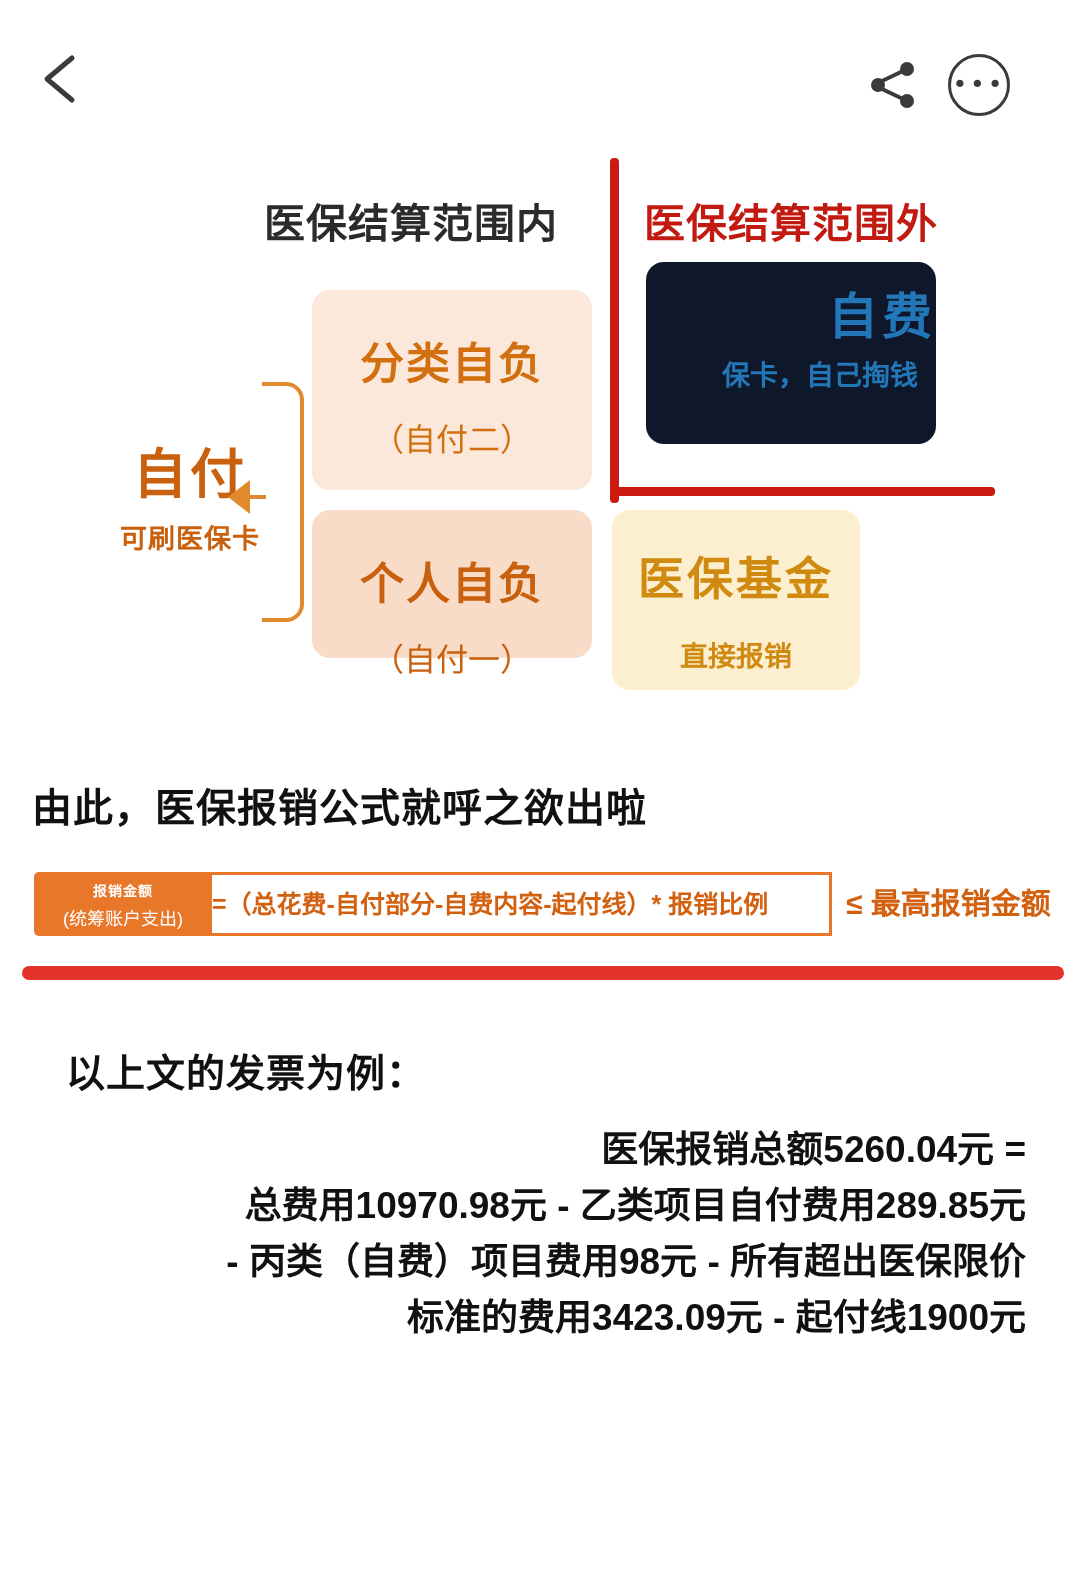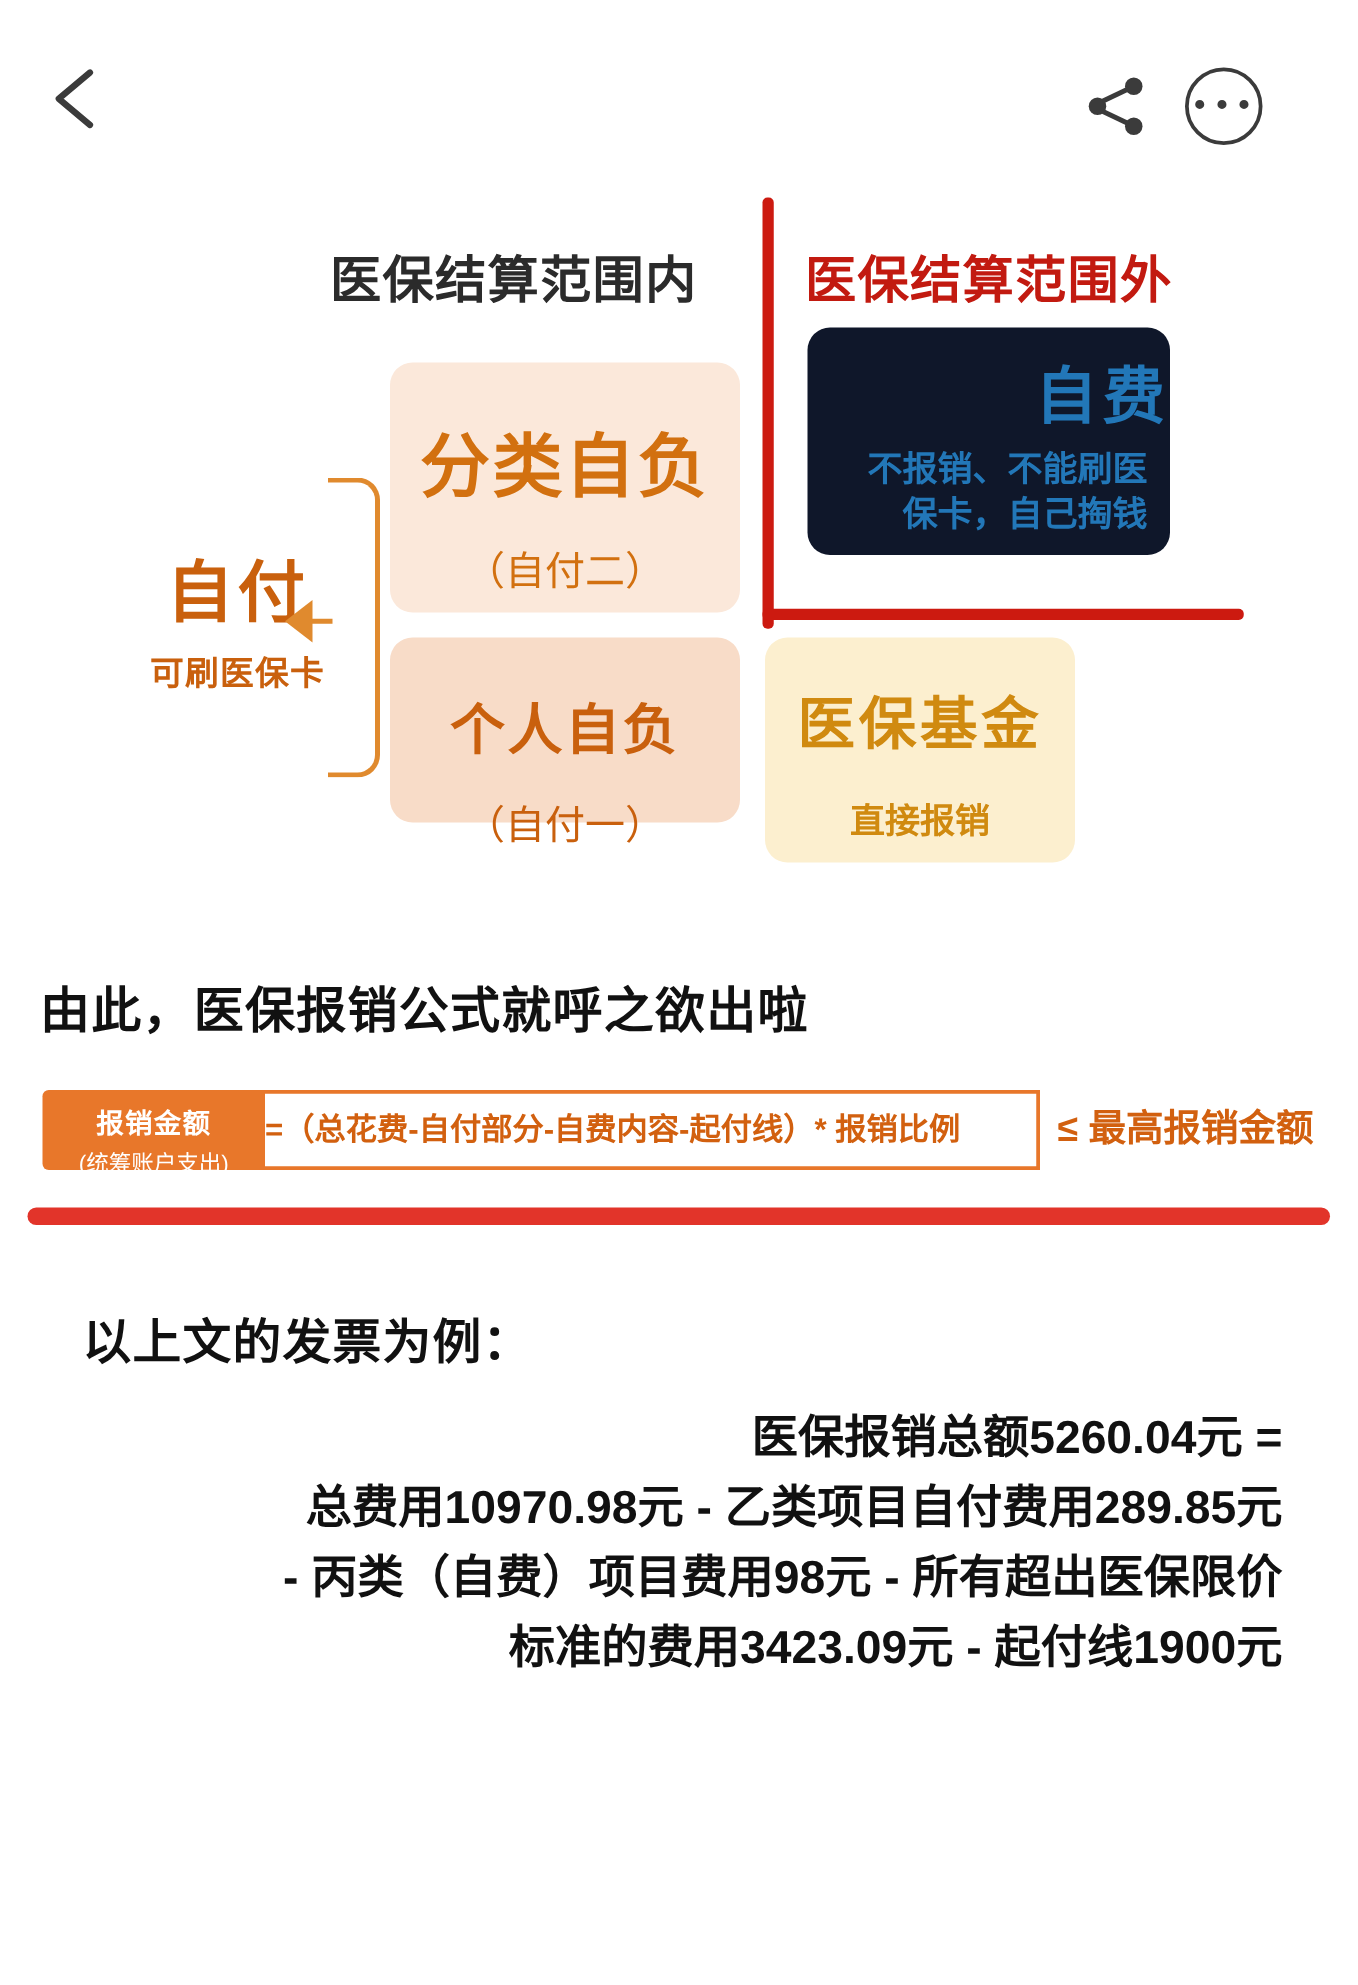--- a/index.html
+++ b/index.html
@@ -115,21 +115,21 @@
     letter-spacing: 2px;
   }
   .box .t2 { }
 
   
   .box-fl {
     left: 312px; top: 140px;
     width: 280px; height: 200px;
     background: #fbe8da;
   }
-  .box-fl .t1 { font-size: 56px; color: #d2700f; margin-top: 38px; }
+  .box-fl .t1 { font-size: 44px; color: #d2700f; margin-top: 38px; }
   .box-fl .t2 { font-size: 32px; color: #d2700f; margin-top: 22px; }
 
   
   .box-gr {
     left: 312px; top: 360px;
     width: 280px; height: 148px;
     background: #f8dcc8;
   }
   .box-gr .t1 { font-size: 44px; color: #c9600d; margin-top: 38px; }
   .box-gr .t2 { font-size: 32px; color: #c9600d; margin-top: 22px; }
@@ -228,21 +228,21 @@
     position: absolute;
     left: 0; top: 0;
     width: 178px; height: 64px;
     background: #e8772a;
     border-radius: 5px 0 0 5px;
     color: #ffffff;
     text-align: center;
     box-sizing: border-box;
     padding-top: 8px;
   }
-  .f-tag .l1 { font-size: 22px; font-weight: bold; letter-spacing: 1px; }
+  .f-tag .l1 { font-size: 14px; font-weight: bold; letter-spacing: 1px; }
   .f-tag .l2 { font-size: 18px; margin-top: 4px; }
   .f-body {
     position: absolute;
     left: 178px; top: 0;
     width: 620px; height: 64px;
     border: 3px solid #e8772a;
     border-left: none;
     box-sizing: border-box;
     color: #d2600f;
     font-size: 25px;
@@ -342,21 +342,20 @@
   </div>
 
   <div class="box box-gr">
     <div class="t1">个人自负</div>
     <div class="t2">（自付一）</div>
   </div>
 
   <div class="box box-zf">
     <div class="t1">自费</div>
     <div class="t2">
-      <div>不报销、不能刷医</div>
       <div>保卡，自己掏钱</div>
     </div>
   </div>
 
   <div class="box box-yb">
     <div class="t1">医保基金</div>
     <div class="t2">直接报销</div>
   </div>
 </div>
 

